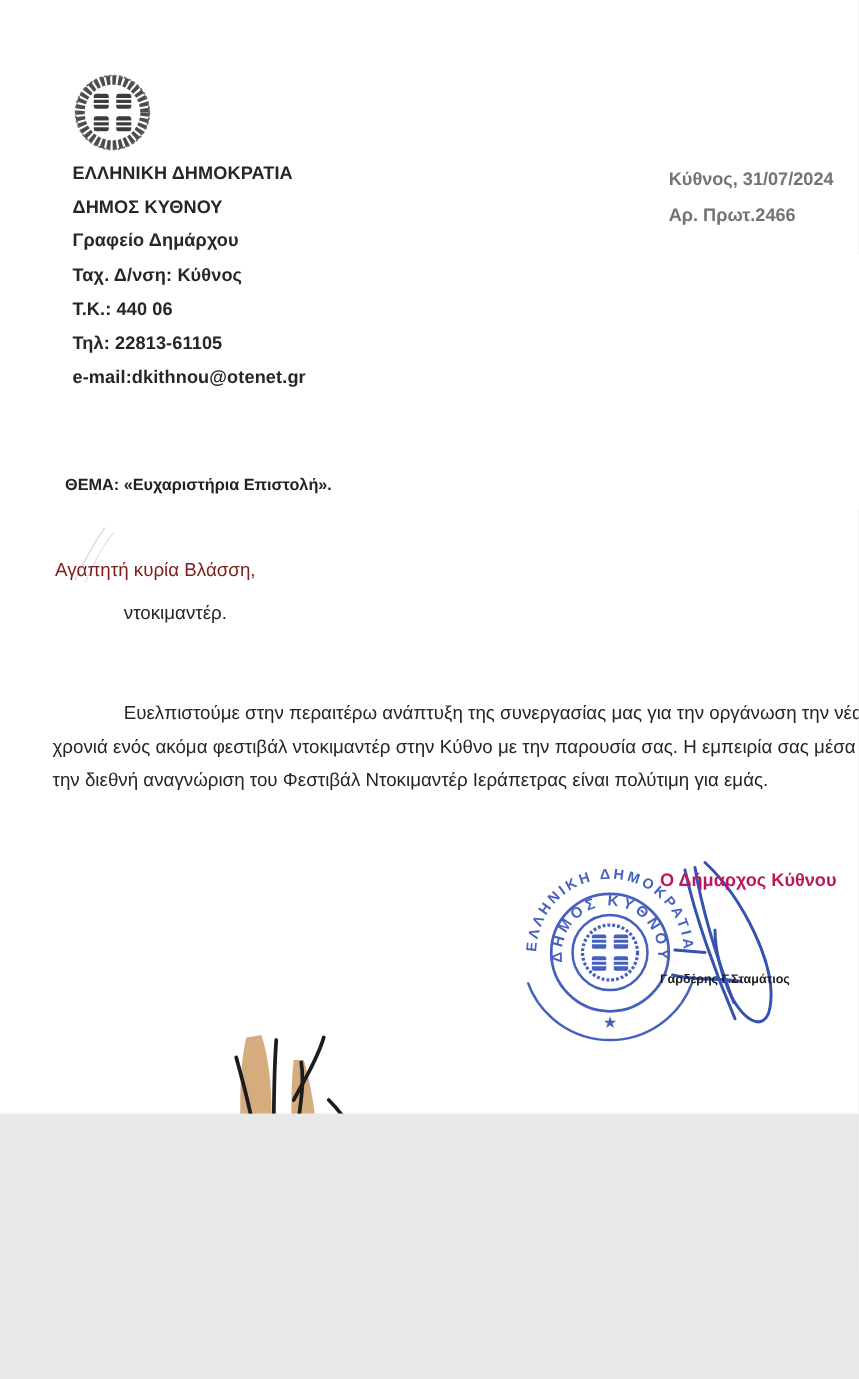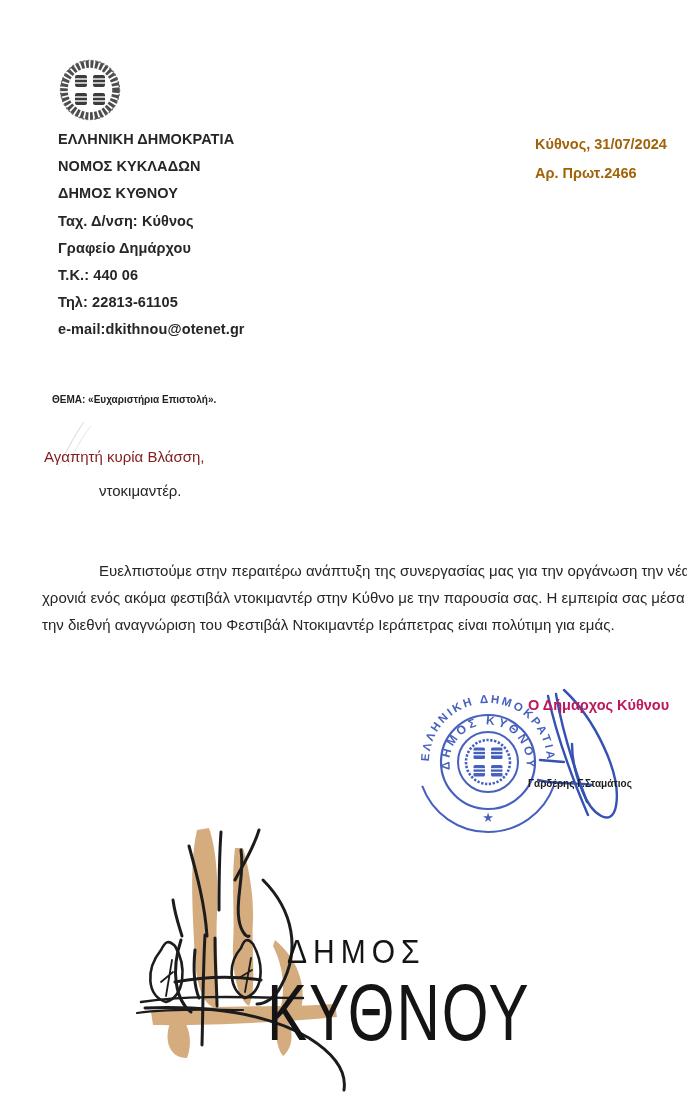--- a/index.html
+++ b/index.html
@@ -1,29 +1,29 @@
 <!DOCTYPE html>
 <html><head>
 <meta charset="utf-8">
 <style>
   html,body{margin:0;padding:0;background:#e8e8e8;}
   .page{
-    position:relative;width:687px;height:1103px;margin:0 auto;
+    position:relative;width:687px;height:891px;margin:0 auto;
     background:#ffffff;overflow:hidden;
     font-family:"Liberation Sans", sans-serif;color:#1f1f1f;
   }
   .abs{position:absolute;}
   
   .letterhead{left:58px;top:126px;font-size:14.5px;font-weight:700;color:#262626;}
   .letterhead .lh-line{height:27.2px;line-height:27.2px;white-space:nowrap;letter-spacing:.1px;}
   
-  .dateblock{left:535px;top:130px;font-size:14.5px;font-weight:700;color:#a16207;}
+  .dateblock{left:535px;top:130px;font-size:14.5px;font-weight:700;color:#737373;}
   .dateblock div{height:29px;line-height:29px;white-space:nowrap;}
   
-  .subject{left:52px;top:394px;font-size:10px;font-weight:700;white-space:nowrap;color:#222;}
+  .subject{left:52px;top:380px;font-size:13px;font-weight:700;white-space:nowrap;color:#222;}
   
   .salutation{left:44px;top:448px;font-size:15px;color:#7f1d1d;white-space:nowrap;}
   .para{font-size:15px;color:#262626;}
   .para .line{height:27px;line-height:27px;white-space:nowrap;}
   .para .line:first-child{text-indent:57px;}
   #para1{left:42px;top:477px;}
   #para2{left:42px;top:557px;}
   
   .sig-title{left:528px;top:697px;font-size:14.5px;font-weight:700;white-space:nowrap;color:#be185d;z-index:6;}
   .sig-name{left:528px;top:778px;font-size:10px;font-weight:700;white-space:nowrap;color:#1d1d1d;z-index:6;}
@@ -58,24 +58,23 @@
     <g stroke="#ffffff" stroke-width="1.4">
       <line x1="16" y1="23" x2="48" y2="23"></line>
       <line x1="16" y1="27" x2="48" y2="27"></line>
       <line x1="16" y1="41" x2="48" y2="41"></line>
       <line x1="16" y1="45" x2="48" y2="45"></line>
     </g>
   </svg>
 
   <div class="abs letterhead">
       <div class="lh-line">ΕΛΛΗΝΙΚΗ ΔΗΜΟΚΡΑΤΙΑ</div>
-      <div class="lh-line">ΝΟΜΟΣ ΚΥΚΛΑΔΩΝ</div>
       <div class="lh-line">ΔΗΜΟΣ ΚΥΘΝΟΥ</div>
+      <div class="lh-line">Γραφείο Δημάρχου</div>
       <div class="lh-line">Ταχ. Δ/νση: Κύθνος</div>
-      <div class="lh-line">Γραφείο Δημάρχου</div>
       <div class="lh-line">Τ.Κ.: 440 06</div>
       <div class="lh-line">Τηλ: 22813-61105</div>
       <div class="lh-line">e-mail:dkithnou@otenet.gr</div>
     </div>
 
   <div class="abs dateblock">
     <div>Κύθνος, 31/07/2024</div>
     <div>Αρ. Πρωτ.2466</div>
   </div>
 

